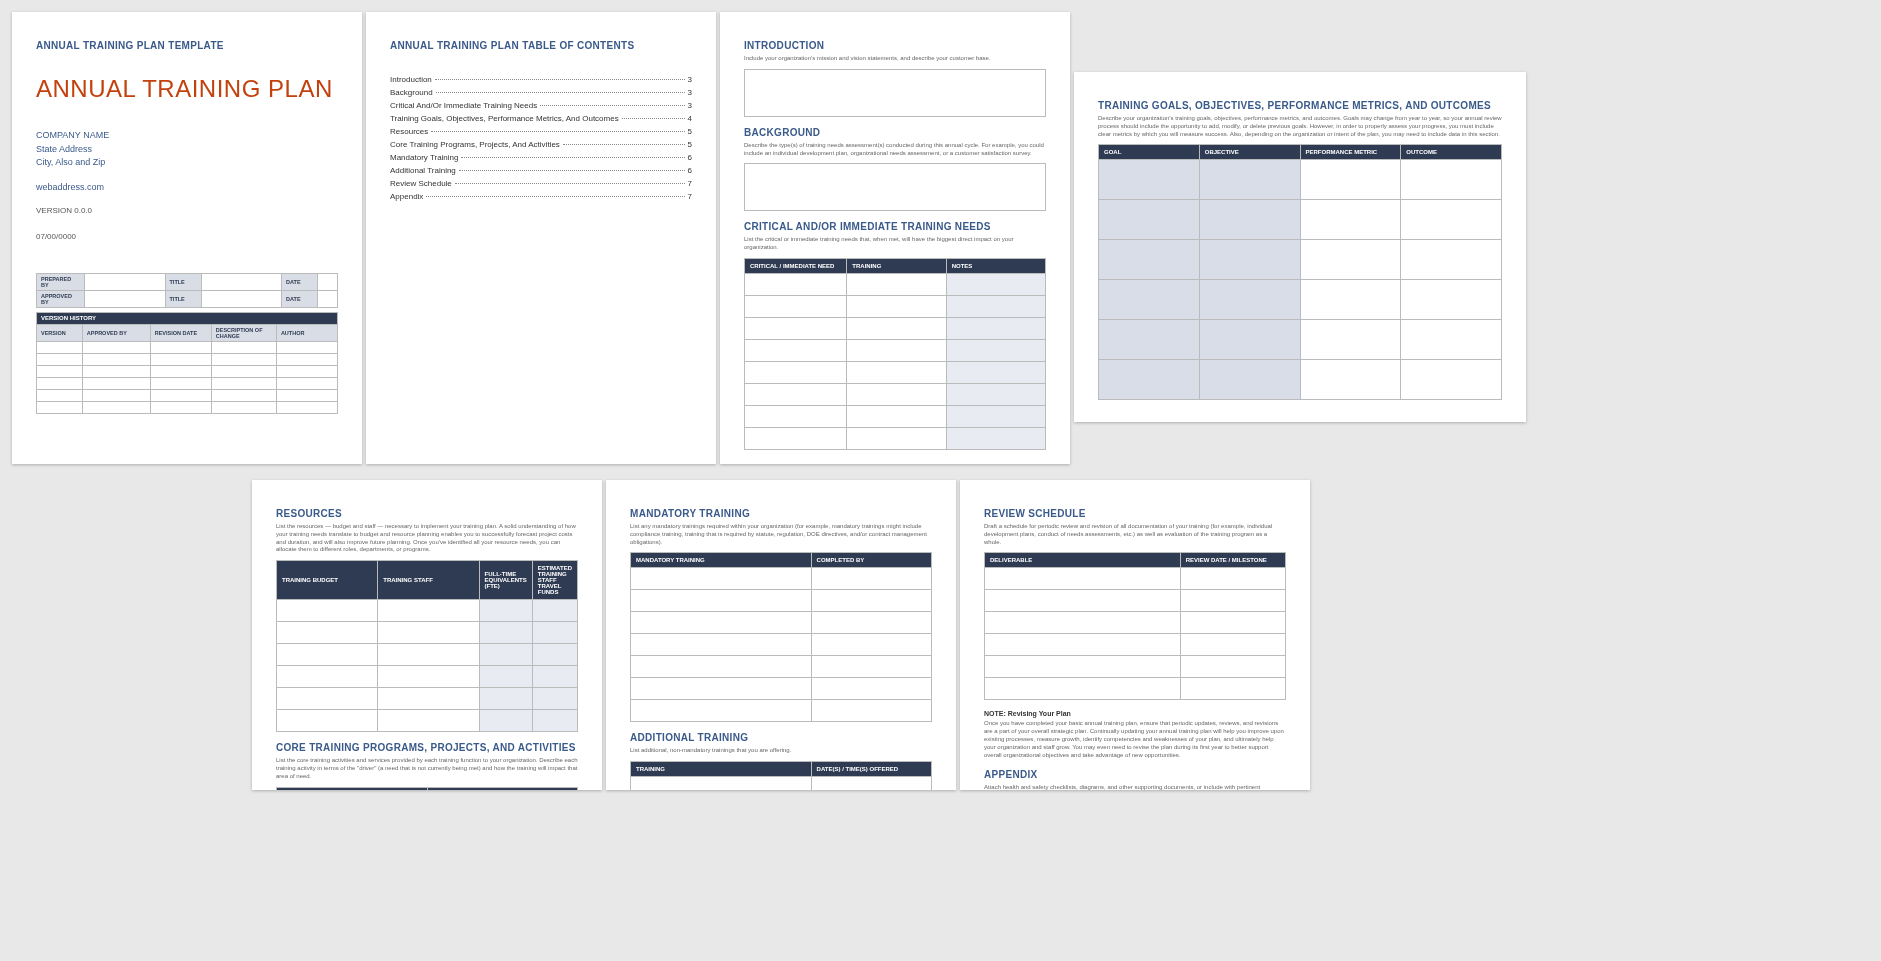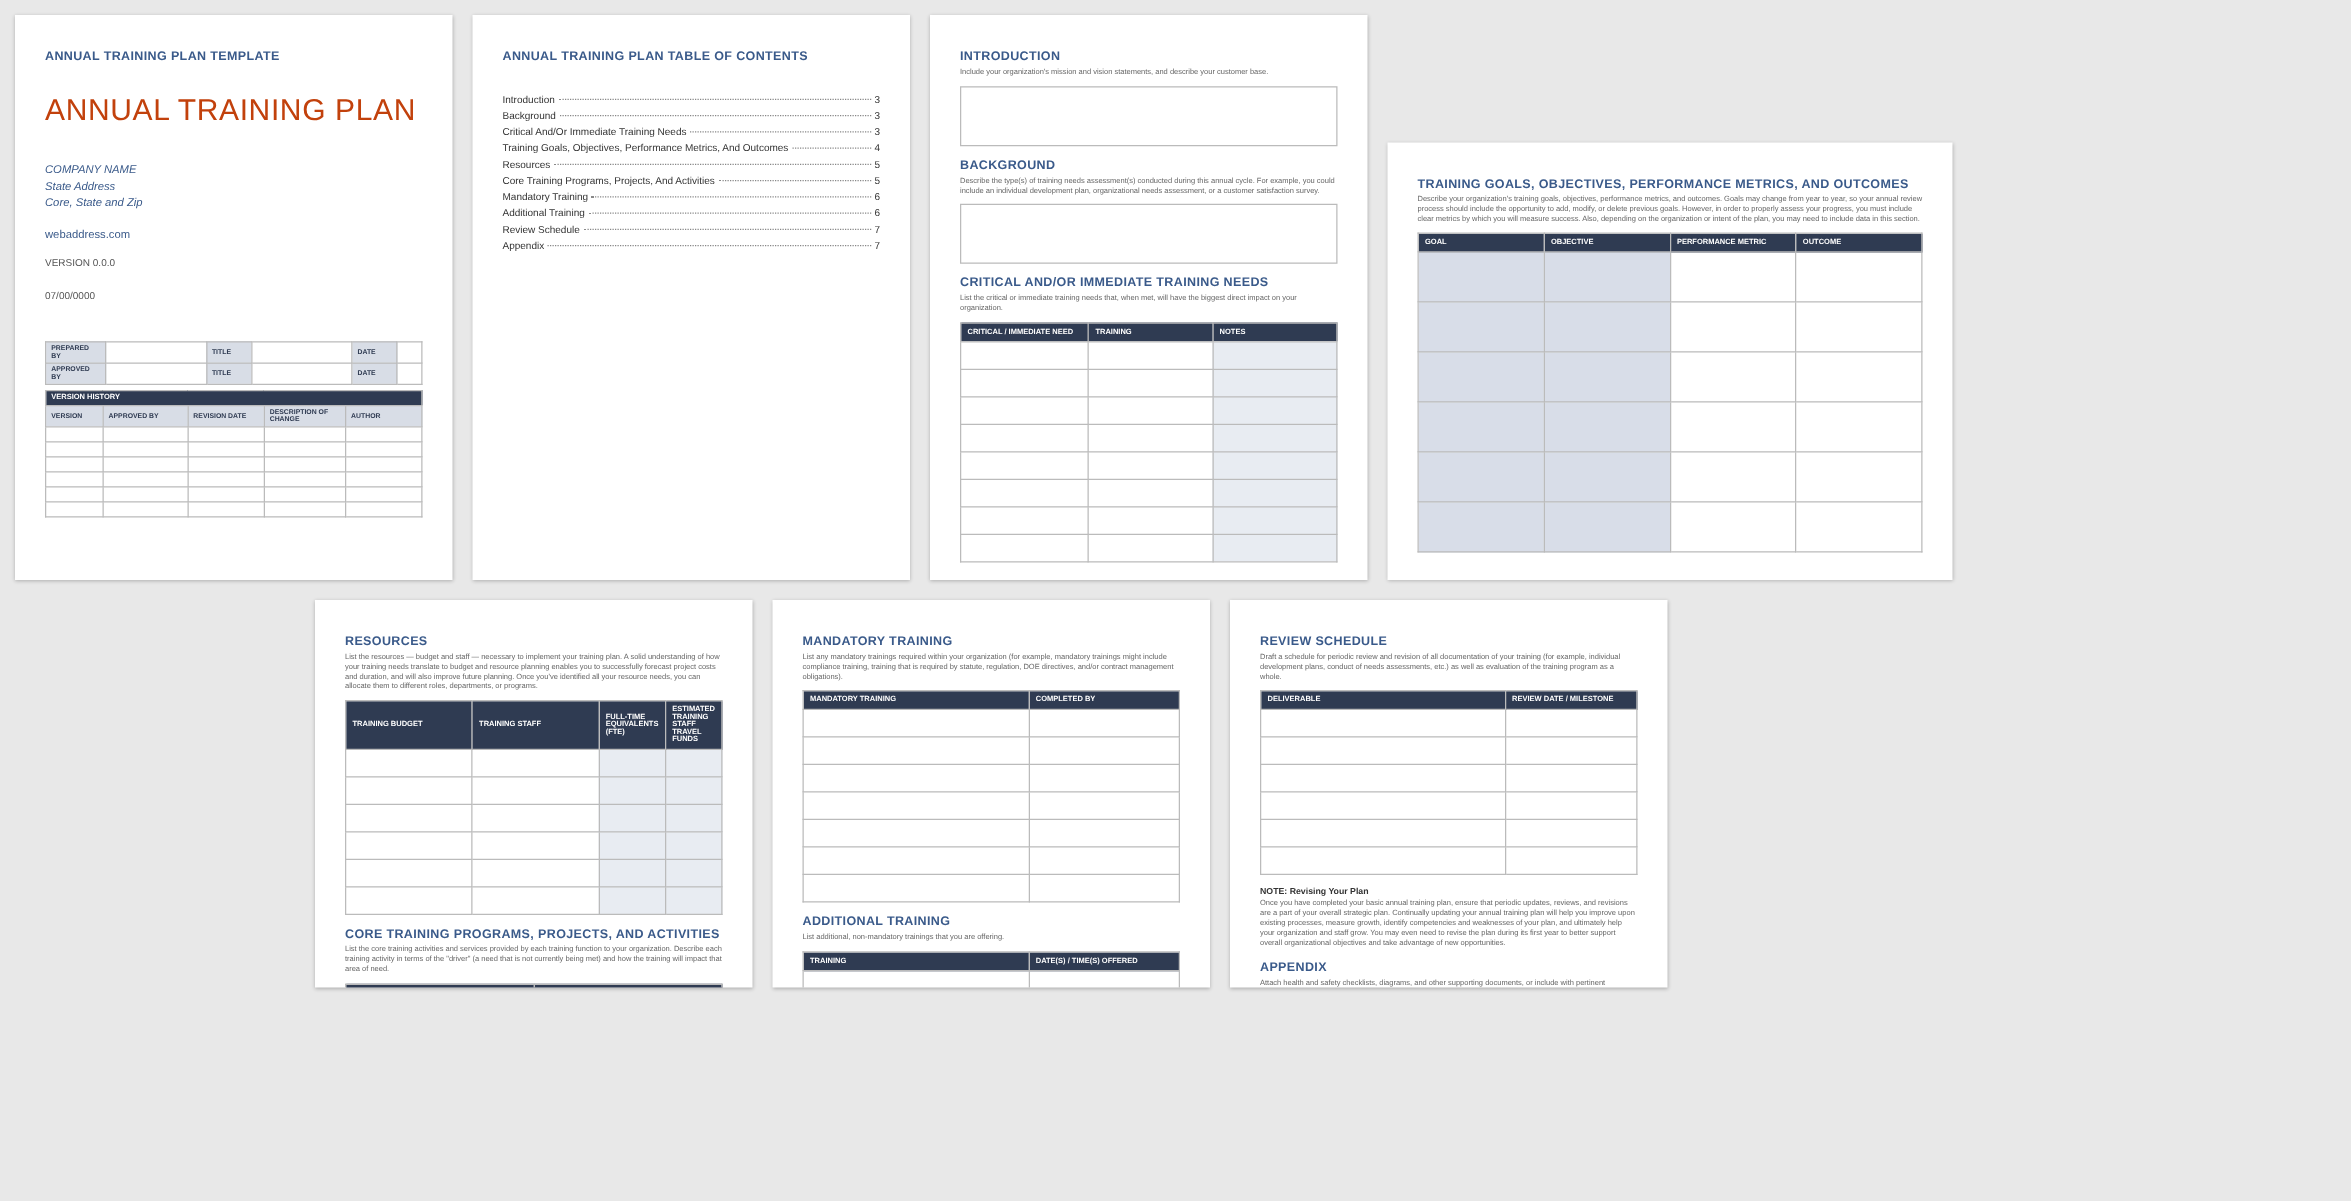--- a/index.html
+++ b/index.html
@@ -4,23 +4,22 @@
 <style>
 * { box-sizing: border-box; margin: 0; padding: 0; }
 body {
   background: #e8e8e8;
   font-family: Arial, Helvetica, sans-serif;
   padding: 12px;
   width: 1881px;
 }
 .pages-row {
   display: flex;
-  gap: 16px;
+  gap: 4px;
   margin-bottom: 16px;
-  align-items: flex-end;
 }
 .page {
   background: #fff;
   box-shadow: 0 1px 3px rgba(0,0,0,0.25);
   padding: 28px 24px;
   font-size: 8px;
   color: #333;
   overflow: hidden;
 }
 .page.portrait { width: 350px; height: 452px; }
@@ -34,21 +33,21 @@
   letter-spacing: 0.3px;
   margin-bottom: 24px;
 }
 .big-title {
   font-size: 24px;
   font-weight: 300;
   color: #c2410c;
   letter-spacing: 0.5px;
   margin-bottom: 26px;
 }
-.company-info { color: #3a5a8a; font-size: 9px; line-height: 1.5; margin-bottom: 12px; font-style: italic; }
+.company-info { color: #3a5a8a; font-size: 9px; line-height: 1.5; margin-bottom: 12px; }
 .web { color: #3a5a8a; font-size: 9px; margin-bottom: 14px; }
 .meta-line { color: #555; font-size: 8px; margin-bottom: 17px; }
 
 .mini-table { width: 100%; border-collapse: collapse; margin-bottom: 4px; }
 .mini-table td, .mini-table th {
   border: 1px solid #bbb;
   padding: 2px 4px;
   font-size: 6px;
   text-align: left;
   height: 12px;
@@ -137,21 +136,21 @@
 <body>
 
 <div class="pages-row">
 
   <div class="page portrait">
     <div class="header-label">ANNUAL TRAINING PLAN TEMPLATE</div>
     <div class="big-title">ANNUAL TRAINING PLAN</div>
     <div class="company-info">
       <div>COMPANY NAME</div>
       <div>State Address</div>
-      <div>Core, State and Zip</div>
+      <div>City, Also and Zip</div>
     </div>
     <div class="web">webaddress.com</div>
     <div class="meta-line">VERSION 0.0.0</div>
     <div class="meta-line" style="margin-bottom:32px;">07/00/0000</div>
 
     <table class="mini-table">
       <tbody>
           <tr>
         <td class="label-cell">PREPARED BY</td>
         <td></td>

